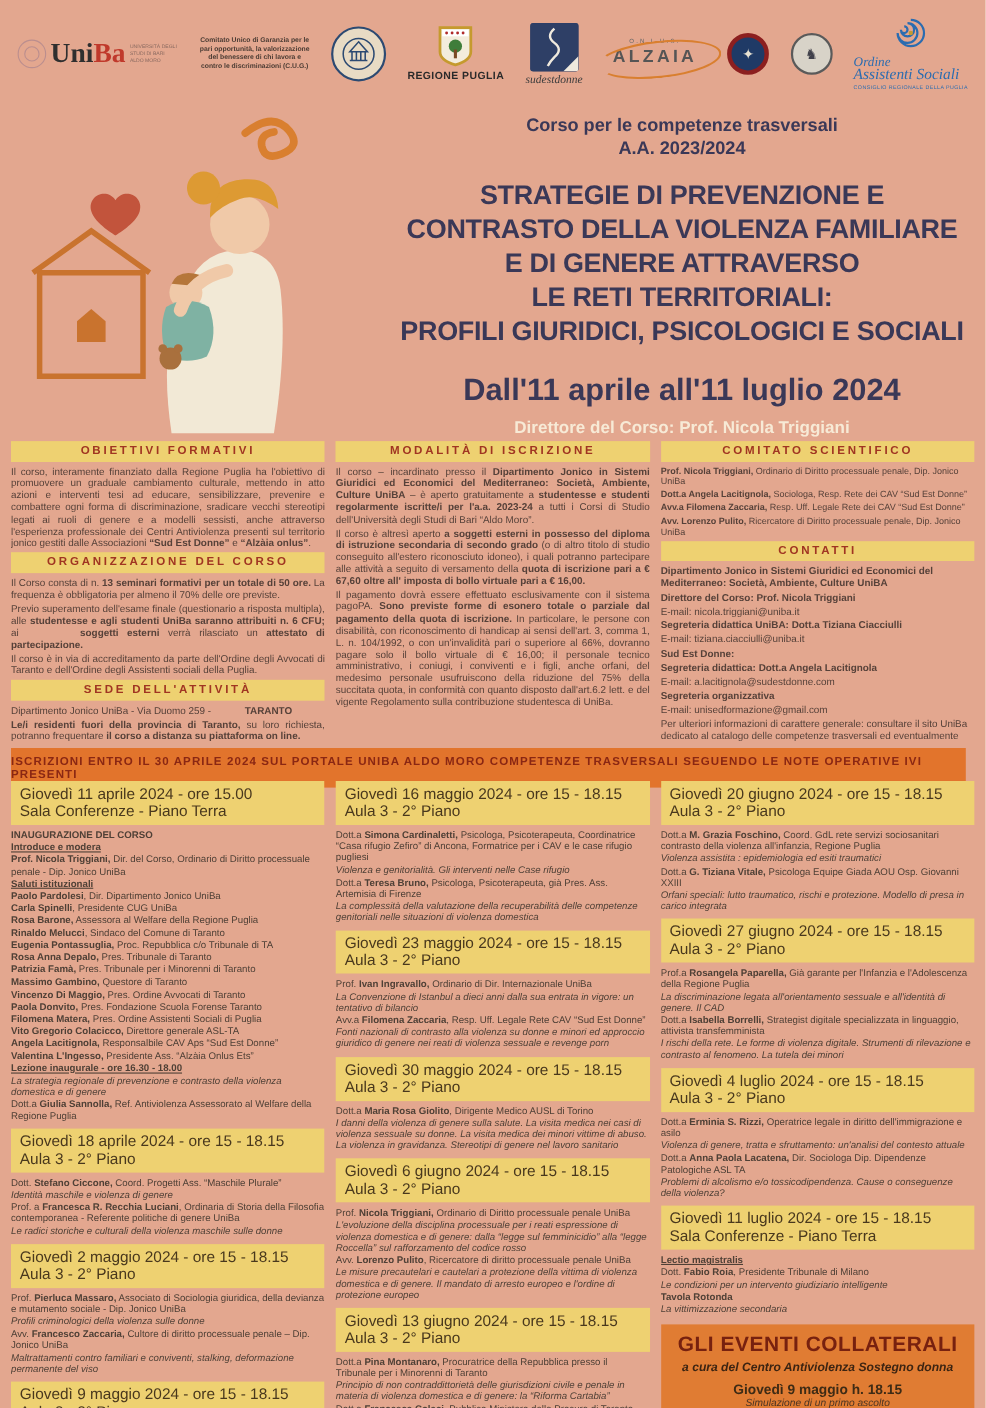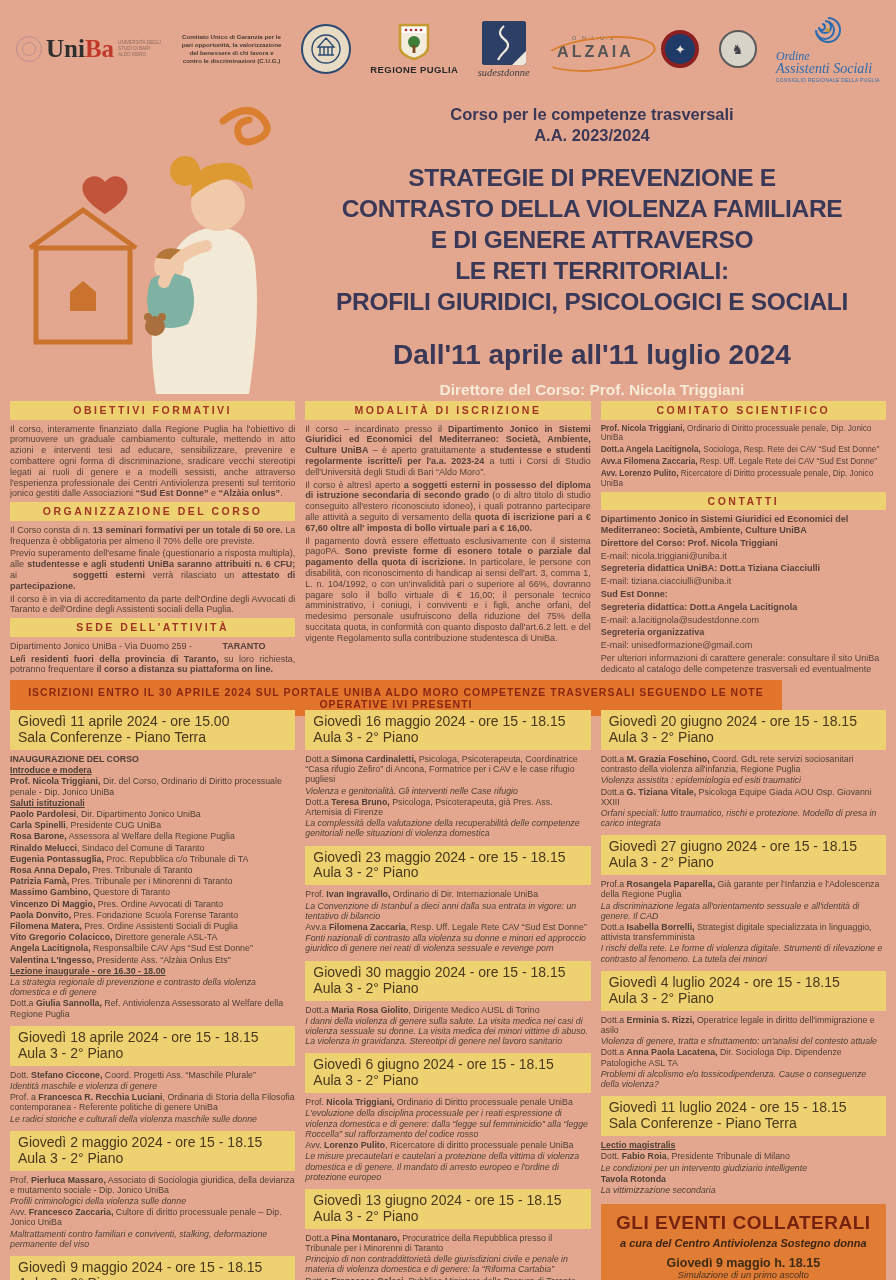--- a/index.html
+++ b/index.html
@@ -23,34 +23,34 @@
   .alz .word{position:relative;font-size:16px;letter-spacing:3px;color:#555;font-weight:bold;padding:2px 8px}
   .alz .word em{position:absolute;inset:-4px -14px -8px -6px;border:2.5px solid #d97f2f;border-radius:50%;transform:rotate(-6deg);border-left-color:transparent}
   .crest1{width:38px;height:38px;border-radius:50%;background:#1f3a66;border:4px solid #8c1f1f;display:flex;align-items:center;justify-content:center;color:#e8e2d2;font-size:13px}
   .crest2{width:38px;height:38px;border-radius:50%;background:#d8d3c8;border:2px solid #5a5a5a;display:flex;align-items:center;justify-content:center;color:#40404a;font-size:13px}
   .oas{display:flex;align-items:center;gap:5px;text-align:left}
   .oas-t1{font-family:"Liberation Serif",serif;font-style:italic;font-size:12px;color:#2b6cb0;line-height:1}
   .oas-t2{font-family:"Liberation Serif",serif;font-style:italic;font-size:14px;color:#2b6cb0;line-height:1.05}
   .oas-t3{font-size:4.8px;color:#2b6cb0;letter-spacing:.4px;margin-top:2px}
   
   .illu{position:absolute;left:8px;top:86px;width:322px;height:308px}
-  .hero-text{position:absolute;left:316px;top:104px;width:552px;text-align:center;color:#3a3857}
+  .hero-text{position:absolute;left:344px;top:104px;width:552px;text-align:center;color:#3a3857}
   .kicker{font-size:16.5px;font-weight:bold;line-height:1.3}
   .title{margin-top:15px;font-size:24.5px;line-height:1.27;font-weight:bold;letter-spacing:-.3px}
   .dates{margin-top:22px;font-size:28px;font-weight:bold}
   .director{margin-top:10px;font-size:15.5px;font-weight:bold;color:#f7ead6}
   
   .info-grid{position:absolute;top:398px;left:10px;width:876px;height:276px;display:grid;grid-template-columns:1fr 1fr 1fr;gap:10px;overflow:hidden}
   .sec-h{background:#eed171;color:#a03522;font-weight:bold;text-align:center;letter-spacing:2.5px;font-size:10.5px;padding:3px 0;margin:3px 0 4px}
   .info-col{font-size:9px;line-height:1.2;color:#564139;text-align:justify}
   .info-col .ln{margin-bottom:2px}
   .info-col.c3{text-align:left;font-size:9px}
   .ln.tiny{font-size:8.2px;text-align:left}
   
-  .banner{position:absolute;top:680px;left:10px;width:772px;background:#e2742c;color:#8a2713;font-weight:bold;text-align:center;font-size:10.5px;letter-spacing:1px;padding:6px 0}
+  .banner{position:absolute;top:680px;left:10px;width:868px;background:#e2742c;color:#8a2713;font-weight:bold;text-align:left;font-size:10.5px;letter-spacing:1px;padding:6px 0}
   
   .schedule-grid{position:absolute;top:710px;left:10px;width:876px;bottom:0;display:grid;grid-template-columns:1fr 1fr 1fr;gap:10px;overflow:hidden}
   .sch-col{display:flex;flex-direction:column;overflow:hidden}
   .ev-h{background:#eed171;padding:4px 8px;margin-bottom:4px;color:#49381d}
   .ev-d,.ev-v{font-weight:normal;font-size:14px;line-height:1.14}
   .ev-b{font-size:8.8px;line-height:1.16;color:#4f4036;margin-bottom:6px}
   .ev-b .ln{margin-bottom:1px}
   .it{font-style:italic}
   .b{font-weight:bold}
   .bu{text-decoration:underline}

